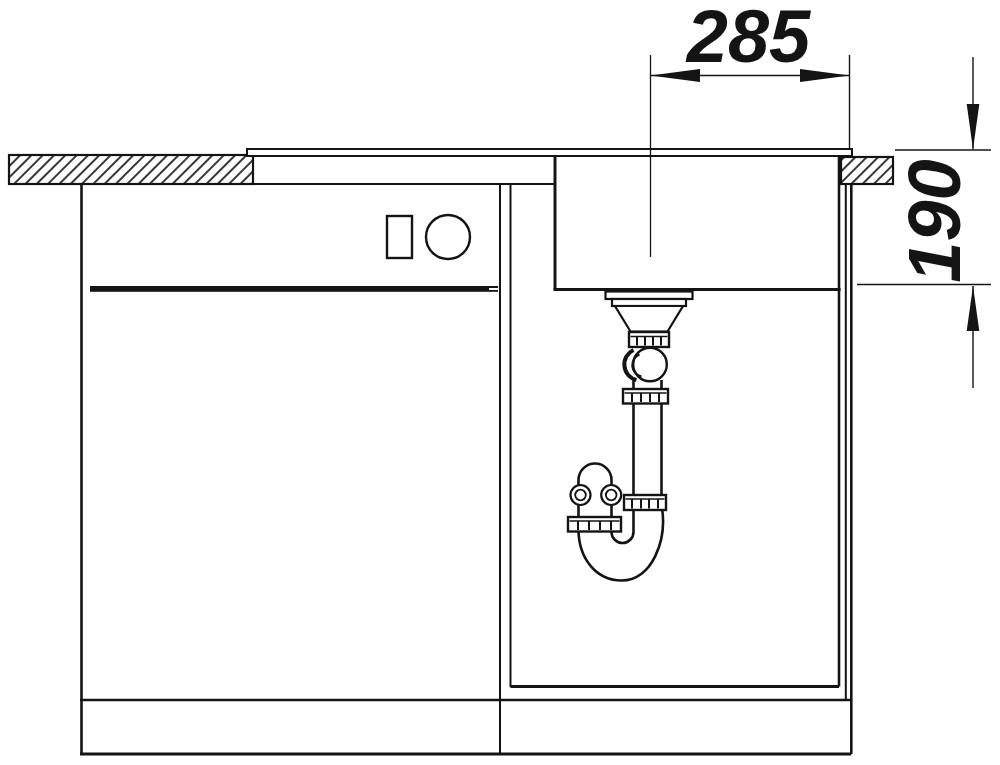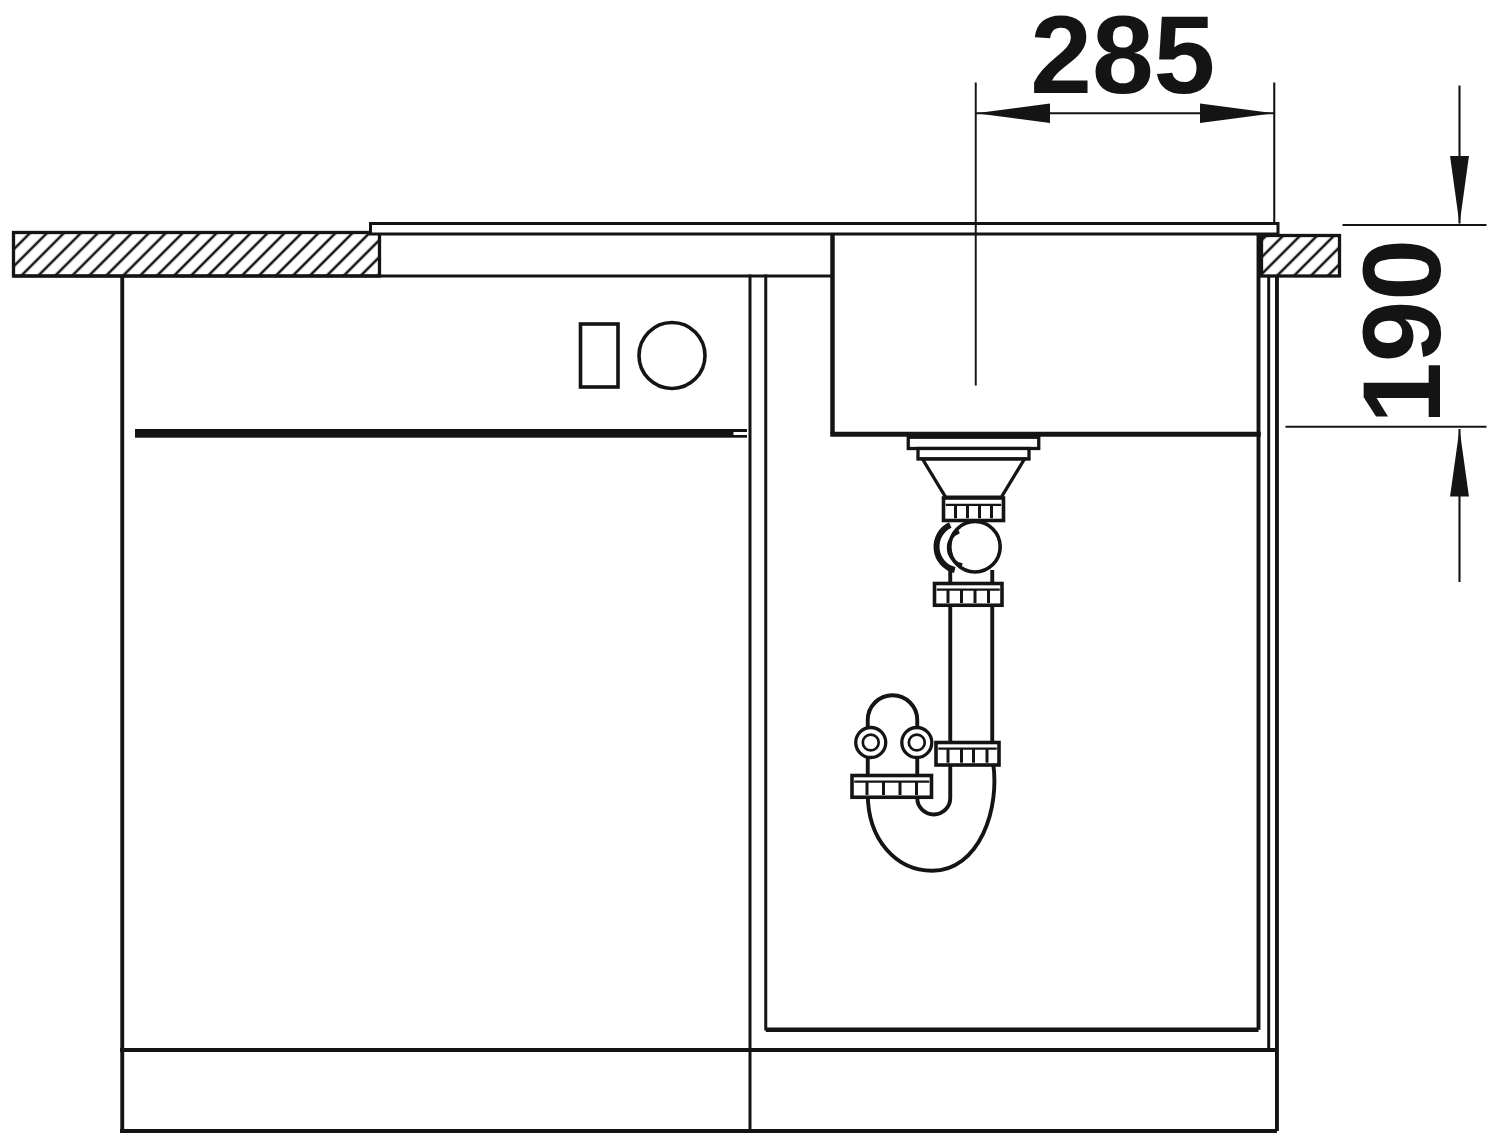--- a/index.html
+++ b/index.html
@@ -1,17 +1,17 @@
 <!DOCTYPE html>
 <html><head>
 <meta charset="utf-8">
 <style>
   html,body{margin:0;padding:0;background:#fff;}
   .stage{position:relative;width:1000px;height:765px;background:#ffffff;overflow:hidden;
-         font-family:"Liberation Sans", sans-serif;}
+         font-family:"Liberation Sans", sans-serif;font-style:italic;}
   svg text{font-family:"Liberation Sans","DejaVu Sans",sans-serif;font-weight:700;
            fill:#141414;font-size:74px;}
 </style>
 </head>
 <body>
 
 <div class="stage">
 <svg width="1000" height="765" viewBox="0 0 1000 765">
   <defs>
     <pattern id="hatch" width="8" height="8" patternUnits="userSpaceOnUse" patternTransform="rotate(-45)">

